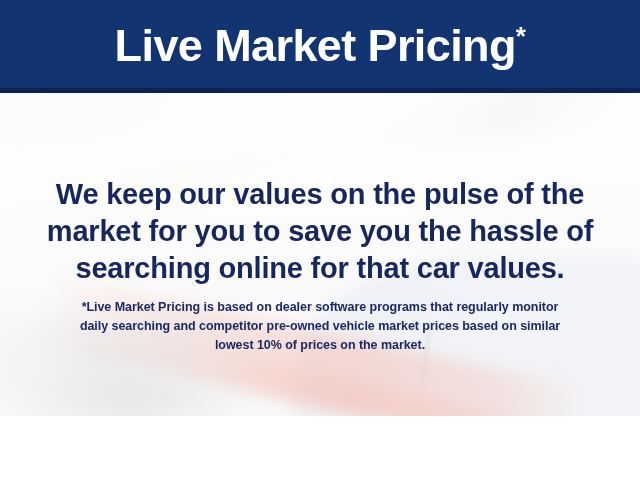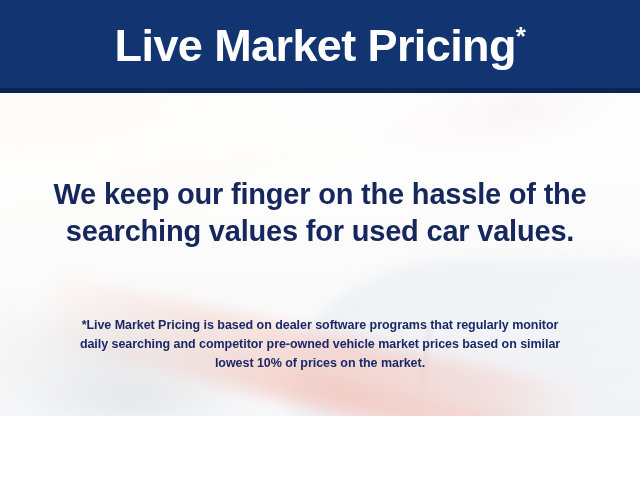--- a/index.html
+++ b/index.html
@@ -228,21 +228,21 @@
   }
   .headline .hl-line {
     display: block;
     white-space: nowrap;
   }
 
   
   .disclaimer {
     position: absolute;
     left: 0;
-    top: 316px;
+    top: 298px;
     width: 640px;
     z-index: 4;
     text-align: center;
     color: #1a2a66;
     font-size: 12.5px;
     font-weight: bold;
     line-height: 19px;
     letter-spacing: -0.05px;
   }
   .disclaimer .dc-line {
@@ -269,22 +269,23 @@
     <div class="bg-streaks"></div>
     <div class="bg-wash"></div>
   </div>
 
   <div class="banner">
     <div class="banner-title"><span>Live Market Pricing</span><span class="star">*</span></div>
   </div>
   <div class="banner-underline"></div>
 
   <div class="headline">
-    <span class="hl-line">We keep our finger on the hassle of the</span>
-    <span class="hl-line">searching values for used car values.</span>
+    <span class="hl-line">We keep our values on the pulse of the</span>
+    <span class="hl-line">market for you to save you the hassle of</span>
+    <span class="hl-line">searching online for that car values.</span>
   </div>
 
   <div class="disclaimer">
     <span class="dc-line">*Live Market Pricing is based on dealer software programs that regularly monitor</span>
     <span class="dc-line">daily searching and competitor pre-owned vehicle market prices based on similar</span>
     <span class="dc-line">lowest 10% of prices on the market.</span>
   </div>
 
 </div>
 

